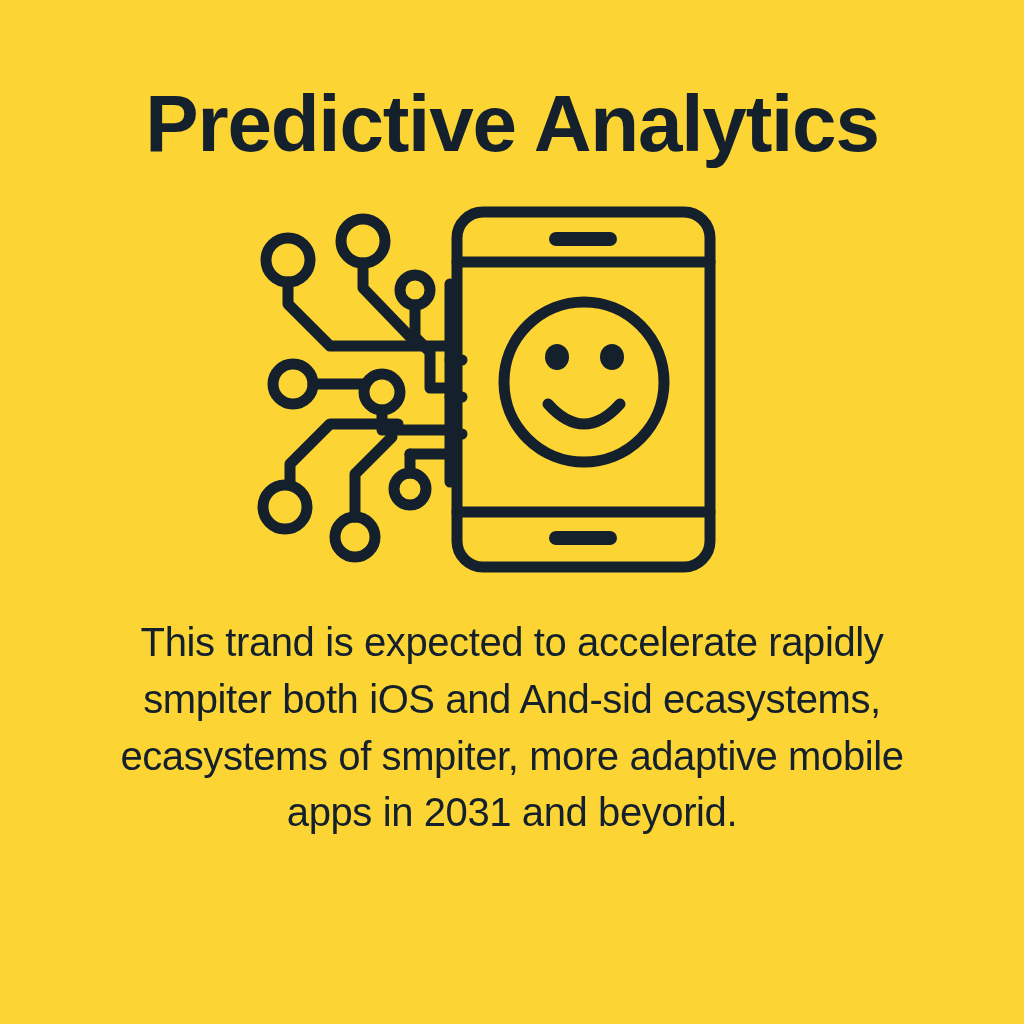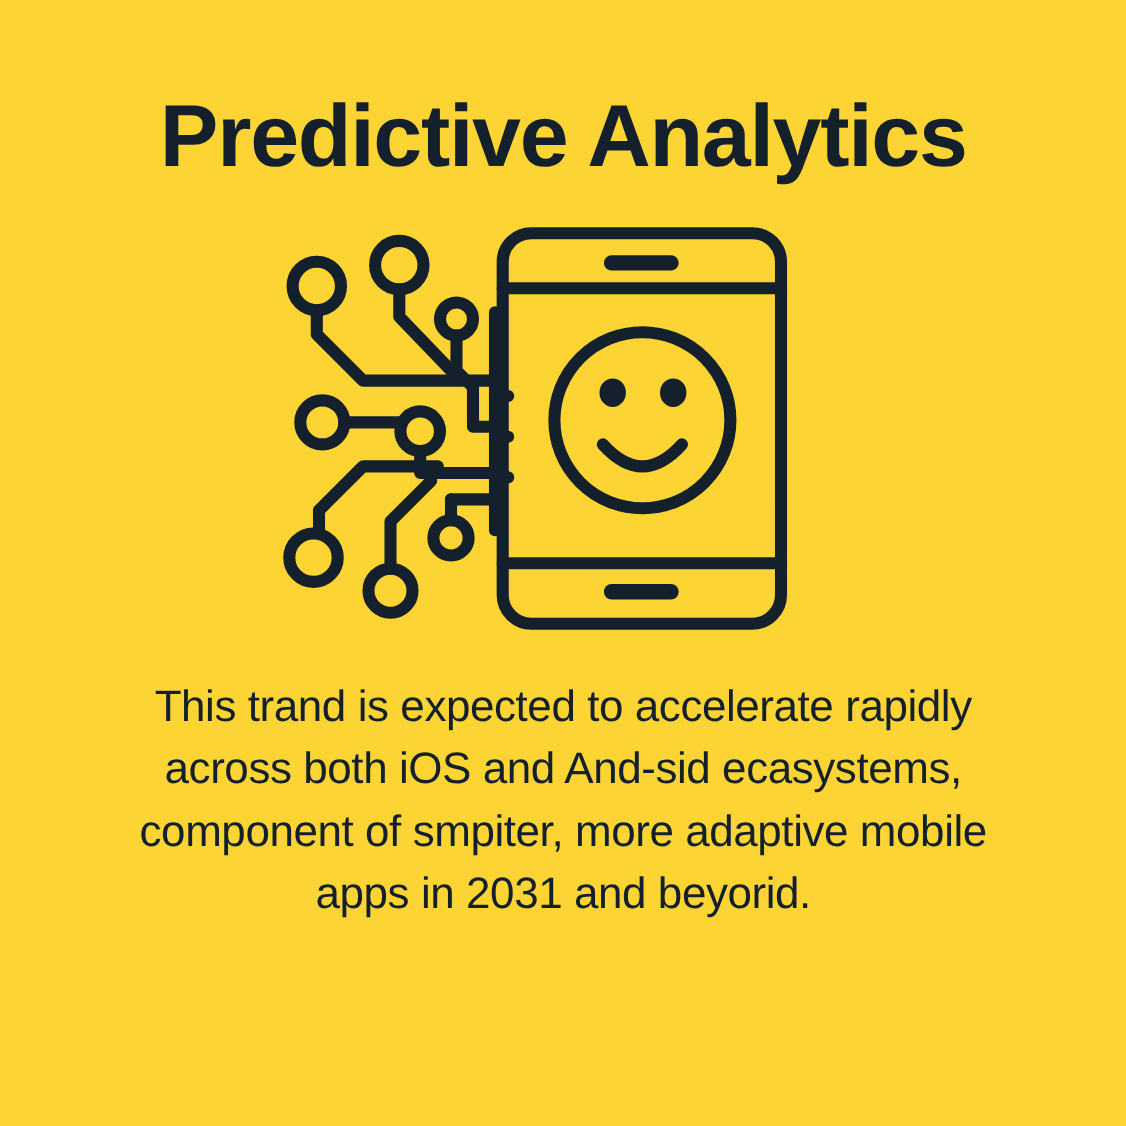--- a/index.html
+++ b/index.html
@@ -128,18 +128,18 @@
         <circle cx="584" cy="190" r="80" fill="none" stroke="#14202B" stroke-width="11"></circle>
         <ellipse cx="557" cy="165" rx="12" ry="13" fill="#14202B"></ellipse>
         <ellipse cx="612" cy="165" rx="12" ry="13" fill="#14202B"></ellipse>
         <path d="M548 212 Q584 252 620 212" fill="none" stroke="#14202B" stroke-width="11" stroke-linecap="round"></path>
       </g>
     </svg>
   </div>
 
   <div class="body-block">
     <span class="body-line">This trand is expected to accelerate rapidly</span>
-    <span class="body-line">across both iOS and And-sid ecasystems,</span>
-    <span class="body-line">component of smpiter, more adaptive mobile</span>
+    <span class="body-line">smpiter both iOS and And-sid ecasystems,</span>
+    <span class="body-line">ecasystems of smpiter, more adaptive mobile</span>
     <span class="body-line">apps in 2031 and beyorid.</span>
   </div>
 
 </div>
 
 </body></html>

